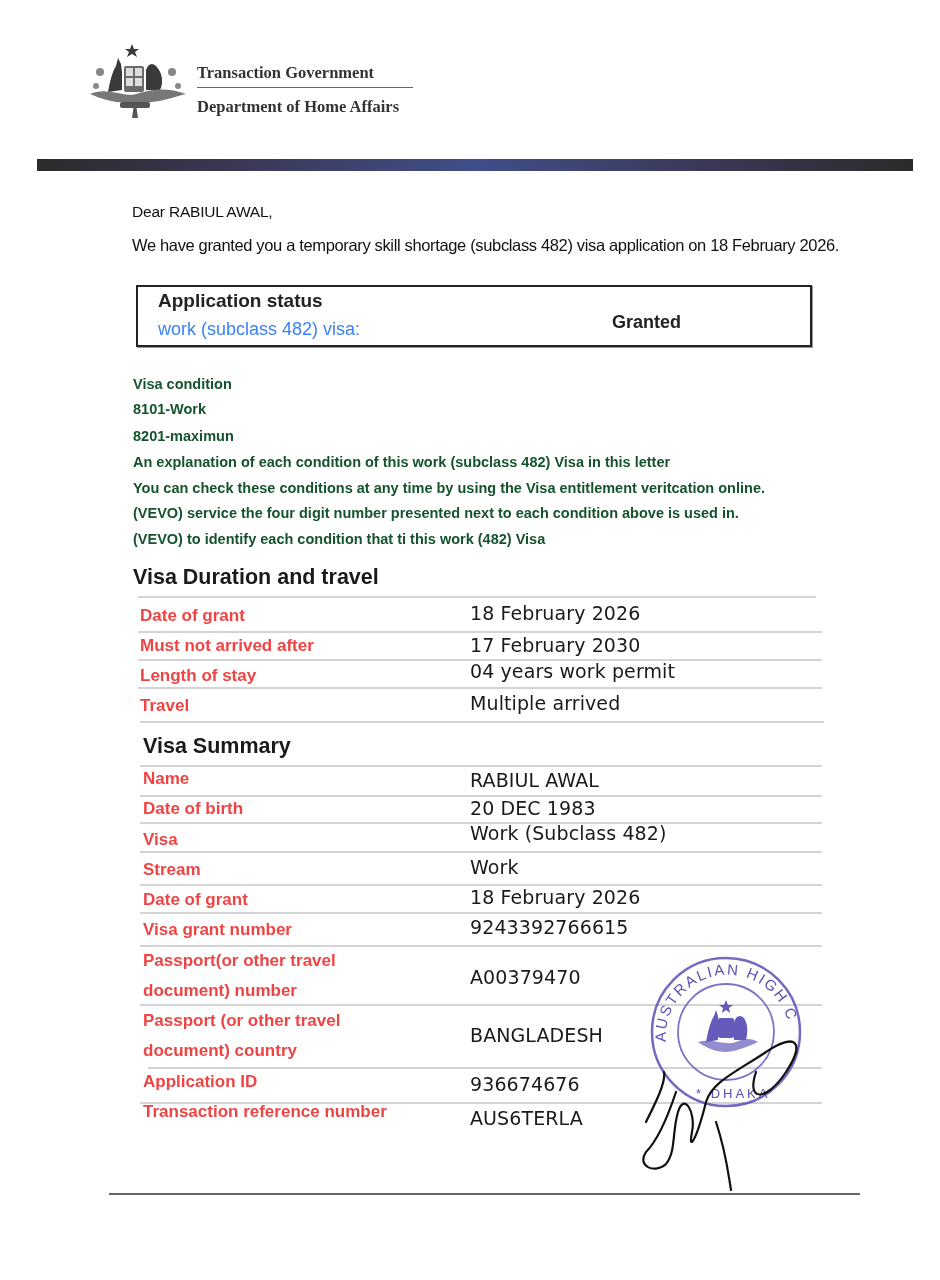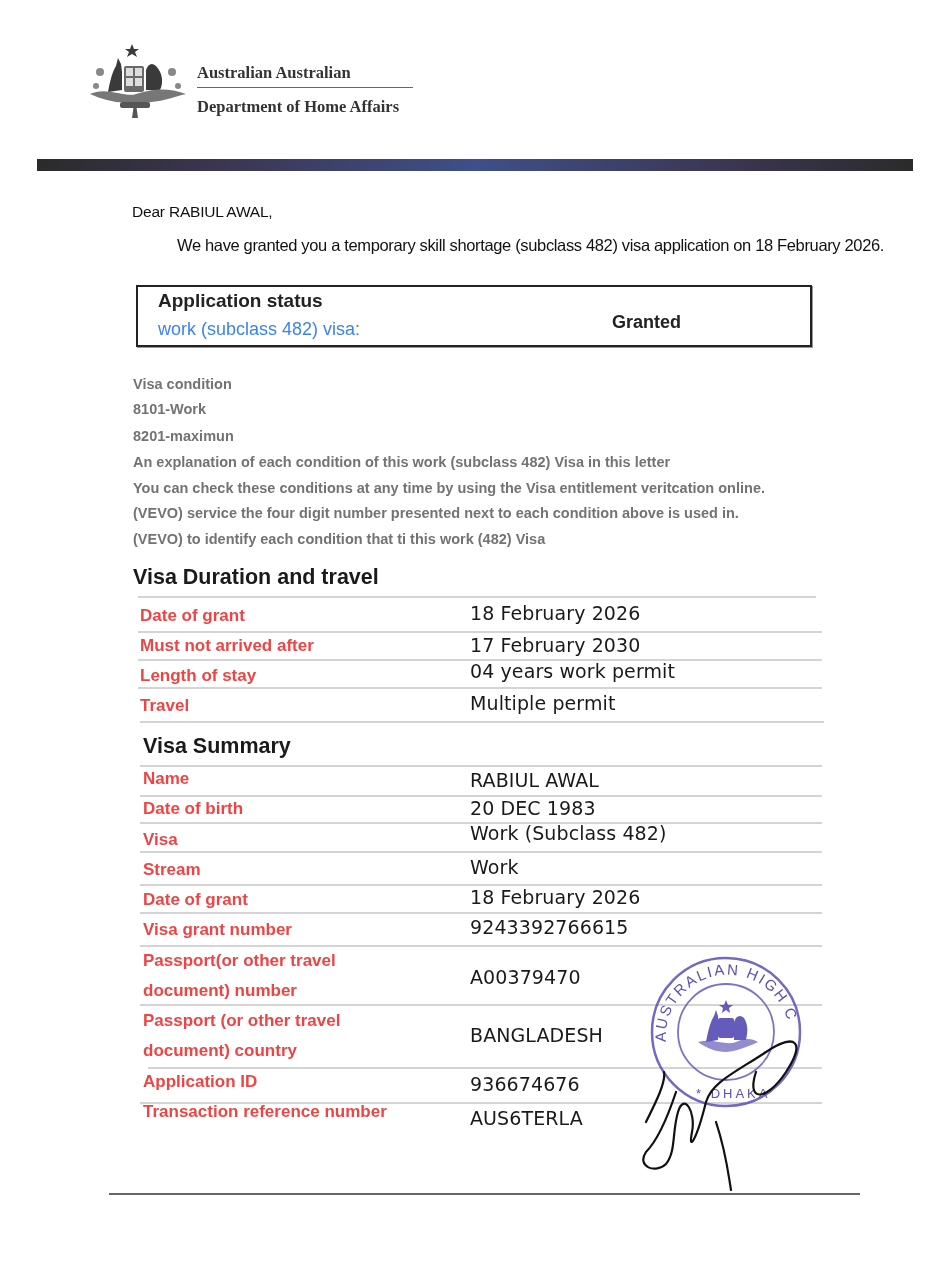--- a/index.html
+++ b/index.html
@@ -12,30 +12,30 @@
   .crest { left: 86px; top: 42px; width: 104px; height: 78px; }
   .gov-line1 { left: 197px; top: 63px; font-family: "Liberation Serif", serif; font-weight: bold; font-size: 16.5px; color: #333; }
   .gov-rule { left: 197px; top: 87px; width: 216px; height: 1px; background: #666; }
   .gov-line2 { left: 197px; top: 97px; font-family: "Liberation Serif", serif; font-weight: bold; font-size: 16.5px; color: #333; }
   .top-bar {
     left: 37px; top: 159px; width: 876px; height: 12px;
     background: linear-gradient(90deg, #2b2b2b 0%, #3b3550 20%, #3f4f8a 50%, #3b3550 80%, #2b2b2b 100%);
   }
   
   .salutation { left: 132px; top: 203px; font-size: 15.5px; letter-spacing: -0.2px; }
-  .intro { left: 132px; top: 236px; font-size: 16.5px; letter-spacing: -0.35px; margin-left: 45px; }
+  .intro { left: 132px; top: 236px; font-size: 16.5px; letter-spacing: -0.35px; }
   .status-box {
     left: 136px; top: 285px; width: 676px; height: 62px;
     border: 2px solid #222; box-shadow: 1px 1px 0 #999; box-sizing: border-box;
   }
   .status-title { left: 20px; top: 3px; font-size: 19px; font-weight: bold; color: #222; text-align: right; }
   .status-visa { left: 20px; top: 32px; font-size: 18px; color: #3b82f6; }
   .status-value { left: 474px; top: 25px; font-size: 18px; font-weight: bold; color: #222; }
 
-  .cond { left: 133px; font-size: 14.5px; font-weight: bold; color: #737373; }
+  .cond { left: 133px; font-size: 14.5px; font-weight: bold; color: #14532d; }
 
   .section-title { font-size: 21.5px; font-weight: bold; color: #1a1a1a; }
   .rule { height: 2px; background: #d4d4d4; }
 
   .row-label { font-size: 17px; font-weight: bold; color: #ef4444; line-height: 30px; }
   .row-value { font-family: "DejaVu Sans", sans-serif; font-size: 19px; color: #1a1a1a; letter-spacing: 0.1px; }
 
   .bottom-rule { left: 109px; top: 1193px; width: 751px; height: 2px; background: #666; }
 </style>
 </head>
@@ -55,21 +55,21 @@
       <path d="M4,52 C20,44 40,56 50,52 C62,48 80,44 100,52 C84,56 70,62 50,60 C30,62 18,58 4,52 Z" fill="#777"></path>
       <rect x="34" y="60" width="30" height="6" rx="2" fill="#555"></rect>
       <path d="M48,62 L46,76 L52,76 L50,62 Z" fill="#555"></path>
       <circle cx="14" cy="30" r="4" fill="#888"></circle>
         <circle cx="86" cy="30" r="4" fill="#888"></circle>
       <circle cx="10" cy="44" r="3" fill="#888"></circle>
         <circle cx="92" cy="44" r="3" fill="#888"></circle>
     </g>
   </svg>
 </div>
-<div class="abs gov-line1">Australian Australian</div>
+<div class="abs gov-line1">Transaction Government</div>
 <div class="abs gov-rule"></div>
 <div class="abs gov-line2">Department of Home Affairs</div>
 <div class="abs top-bar"></div>
 
 <div class="abs salutation">Dear RABIUL AWAL,</div>
 <div class="abs intro">We have granted you a temporary skill shortage (subclass 482) visa application on 18 February 2026.</div>
 
 <div class="abs status-box">
   <div class="abs status-title">Application status</div>
   <div class="abs status-visa">work (subclass 482) visa:</div>
@@ -93,21 +93,21 @@
 
 <div class="abs row-label" style="left:140px; top:631px">Must not arrived after</div>
 <div class="abs row-value" style="left:470px; top:634px">17 February 2030</div>
 <div class="abs rule" style="left:138px; top:659px; width:684px"></div>
 
 <div class="abs row-label" style="left:140px; top:661px">Length of stay</div>
 <div class="abs row-value" style="left:470px; top:660px">04 years work permit</div>
 <div class="abs rule" style="left:138px; top:687px; width:684px"></div>
 
 <div class="abs row-label" style="left:140px; top:691px">Travel</div>
-<div class="abs row-value" style="left:470px; top:692px">Multiple permit</div>
+<div class="abs row-value" style="left:470px; top:692px">Multiple arrived</div>
 <div class="abs rule" style="left:140px; top:721px; width:684px"></div>
 
 <div class="abs section-title" style="left:143px; top:734px">Visa Summary</div>
 <div class="abs rule" style="left:140px; top:765px; width:682px"></div>
 
 <div class="abs row-label" style="left:143px; top:764px">Name</div>
 <div class="abs row-value" style="left:470px; top:769px">RABIUL AWAL</div>
 <div class="abs rule" style="left:140px; top:795px; width:682px"></div>
 
 <div class="abs row-label" style="left:143px; top:794px">Date of birth</div>

